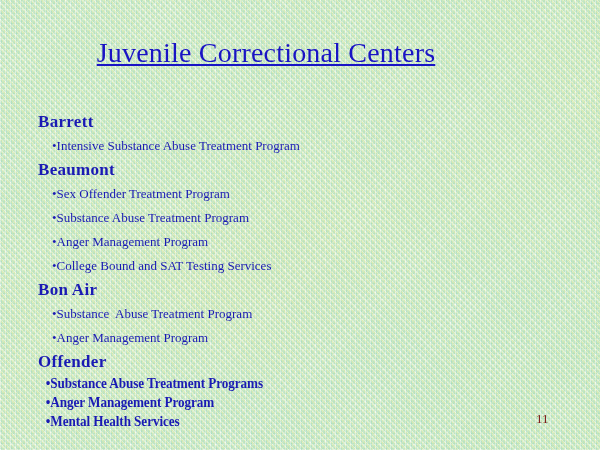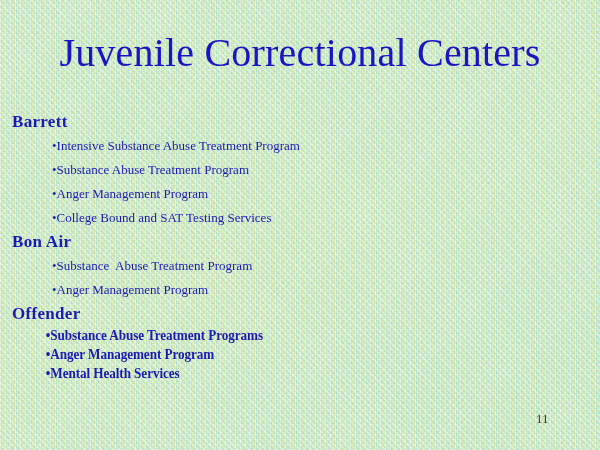--- a/index.html
+++ b/index.html
@@ -65,28 +65,29 @@
 
   #content {
     position: absolute;
     inset: 0;
   }
 
   .slide-title {
     position: absolute;
     top: 36px;
     left: 0;
-    width: 600px;
+    width: 532px;
     text-align: center;
-    font-size: 40px;
+    font-size: 28px;
     line-height: 34px;
     color: #1a14c4;
     font-weight: normal;
     letter-spacing: 0.2px;
     white-space: nowrap;
+    text-decoration: underline;
   }
 
   .body-block {
     position: absolute;
     top: 110px;
     left: 0;
     width: 600px;
   }
 
   .facility {
@@ -95,20 +96,21 @@
   }
 
   .facility-name {
     font-size: 17px;
     line-height: 24px;
     font-weight: bold;
     color: #1a1ab4;
     padding-left: 12px;
     letter-spacing: 0.3px;
     white-space: nowrap;
+    margin-left: 26px;
   }
 
   .bullets {
     list-style: none;
     margin: 0;
     padding: 0;
   }
 
   .bullet {
     font-size: 13px;
@@ -152,21 +154,23 @@
     <div class="slide-title">Juvenile Correctional Centers</div>
 
     <div class="body-block" id="body-block">
         <div class="facility">
           <div class="facility-name">Barrett</div>
           <ul class="bullets">
             <li class="bullet">•Intensive Substance Abuse Treatment Program</li>
           </ul>
         </div>
         <div class="facility">
+          <div class="facility-name">Beaumont</div>
           <ul class="bullets">
+            <li class="bullet">•Sex Offender Treatment Program</li>
             <li class="bullet">•Substance Abuse Treatment Program</li>
             <li class="bullet">•Anger Management Program</li>
             <li class="bullet">•College Bound and SAT Testing Services</li>
           </ul>
         </div>
         <div class="facility">
           <div class="facility-name">Bon Air</div>
           <ul class="bullets">
             <li class="bullet">•Substance  Abuse Treatment Program</li>
             <li class="bullet">•Anger Management Program</li>

